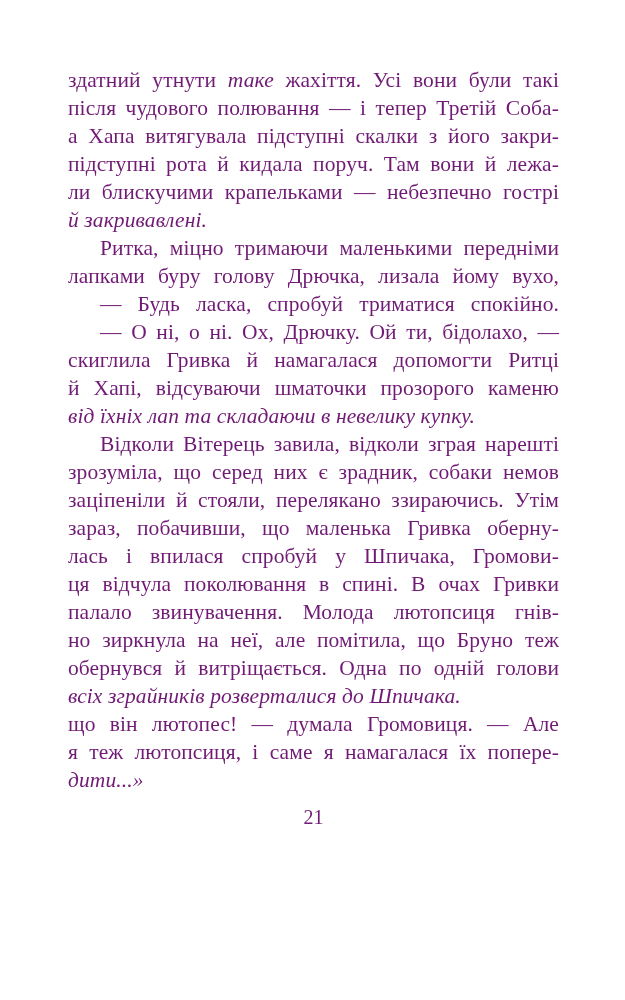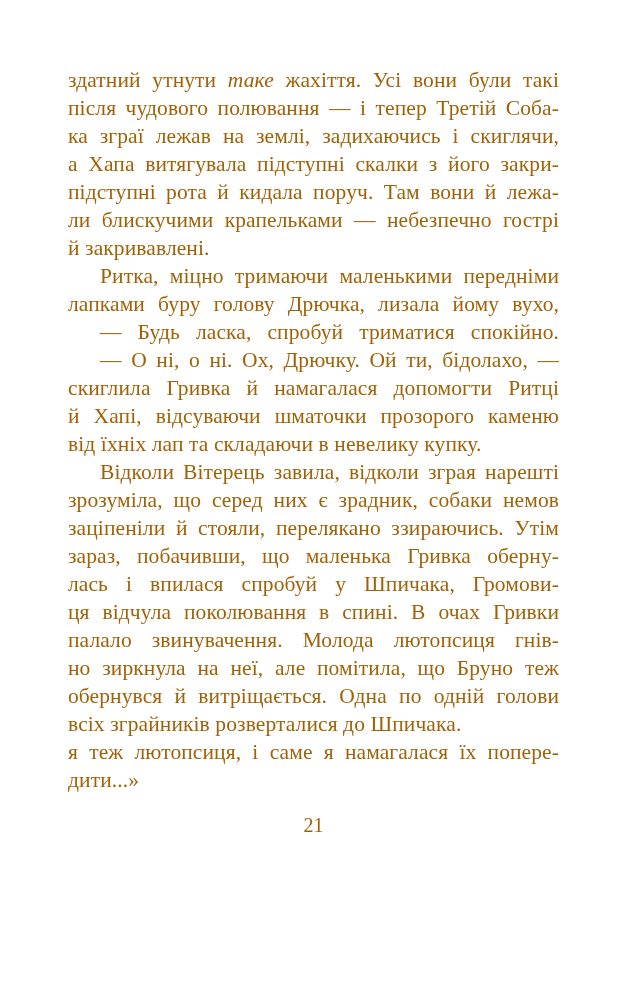--- a/index.html
+++ b/index.html
@@ -32,44 +32,44 @@
     font-size: 21.5px;
     line-height: 28px;
     text-align: justify;
     text-align-last: justify;
     white-space: normal;
     letter-spacing: 0.1px;
   }
   .line.last {
     text-align: left;
     text-align-last: left;
+    font-style: italic;
   }
   .line.indent {
     text-indent: 32px;
   }
   .it {
     font-style: italic;
   }
   .page-number {
-    margin-top: 19px;
+    margin-top: 11px;
     font-size: 20px;
     line-height: 24px;
     text-align: center;
     text-align-last: center;
   }
 </style>
 </head>
 <body style="background: rgb(255, 255, 255);">
 
-<div class="page" style="color: #a16207;">
+<div class="page" style="color: #701a75;">
   <div class="text-block">
       <div class="para">
         <div class="line"><span>здатний утнути </span><span class="it">таке</span><span> жахіття. Усі вони були такі</span></div>
         <div class="line"><span>після чудового полювання — і тепер Третій Соба-</span></div>
-        <div class="line"><span>ка зграї лежав на землі, задихаючись і скиглячи,</span></div>
         <div class="line"><span>а Хапа витягувала підступні скалки з його закри-</span></div>
         <div class="line"><span>підступні рота й кидала поруч. Там вони й лежа-</span></div>
         <div class="line"><span>ли блискучими крапельками — небезпечно гострі</span></div>
         <div class="line last"><span>й закривавлені.</span></div>
       </div>
       <div class="para">
         <div class="line indent"><span>Ритка, міцно тримаючи маленькими передніми</span></div>
         <div class="line"><span>лапками буру голову Дрючка, лизала йому вухо,</span></div>
       </div>
       <div class="para">
@@ -87,18 +87,19 @@
         <div class="line"><span>заціпеніли й стояли, перелякано ззираючись. Утім</span></div>
         <div class="line"><span>зараз, побачивши, що маленька Гривка оберну-</span></div>
         <div class="line"><span>лась і впилася спробуй у Шпичака, Громови-</span></div>
         <div class="line"><span>ця відчула поколювання в спині. В очах Гривки</span></div>
         <div class="line"><span>палало звинувачення. Молода лютопсиця гнів-</span></div>
         <div class="line"><span>но зиркнула на неї, але помітила, що Бруно теж</span></div>
         <div class="line"><span>обернувся й витріщається. Одна по одній голови</span></div>
         <div class="line last"><span>всіх зграйників розверталися до Шпичака.</span></div>
       </div>
       <div class="para">
+        <div class="line"><span>що він лютопес! — думала Громовиця. — Але</span></div>
         <div class="line"><span>я теж лютопсиця, і саме я намагалася їх попере-</span></div>
         <div class="line last"><span>дити...»</span></div>
       </div>
     </div>
   <div class="page-number">21</div>
 </div>
 
 </body></html>

